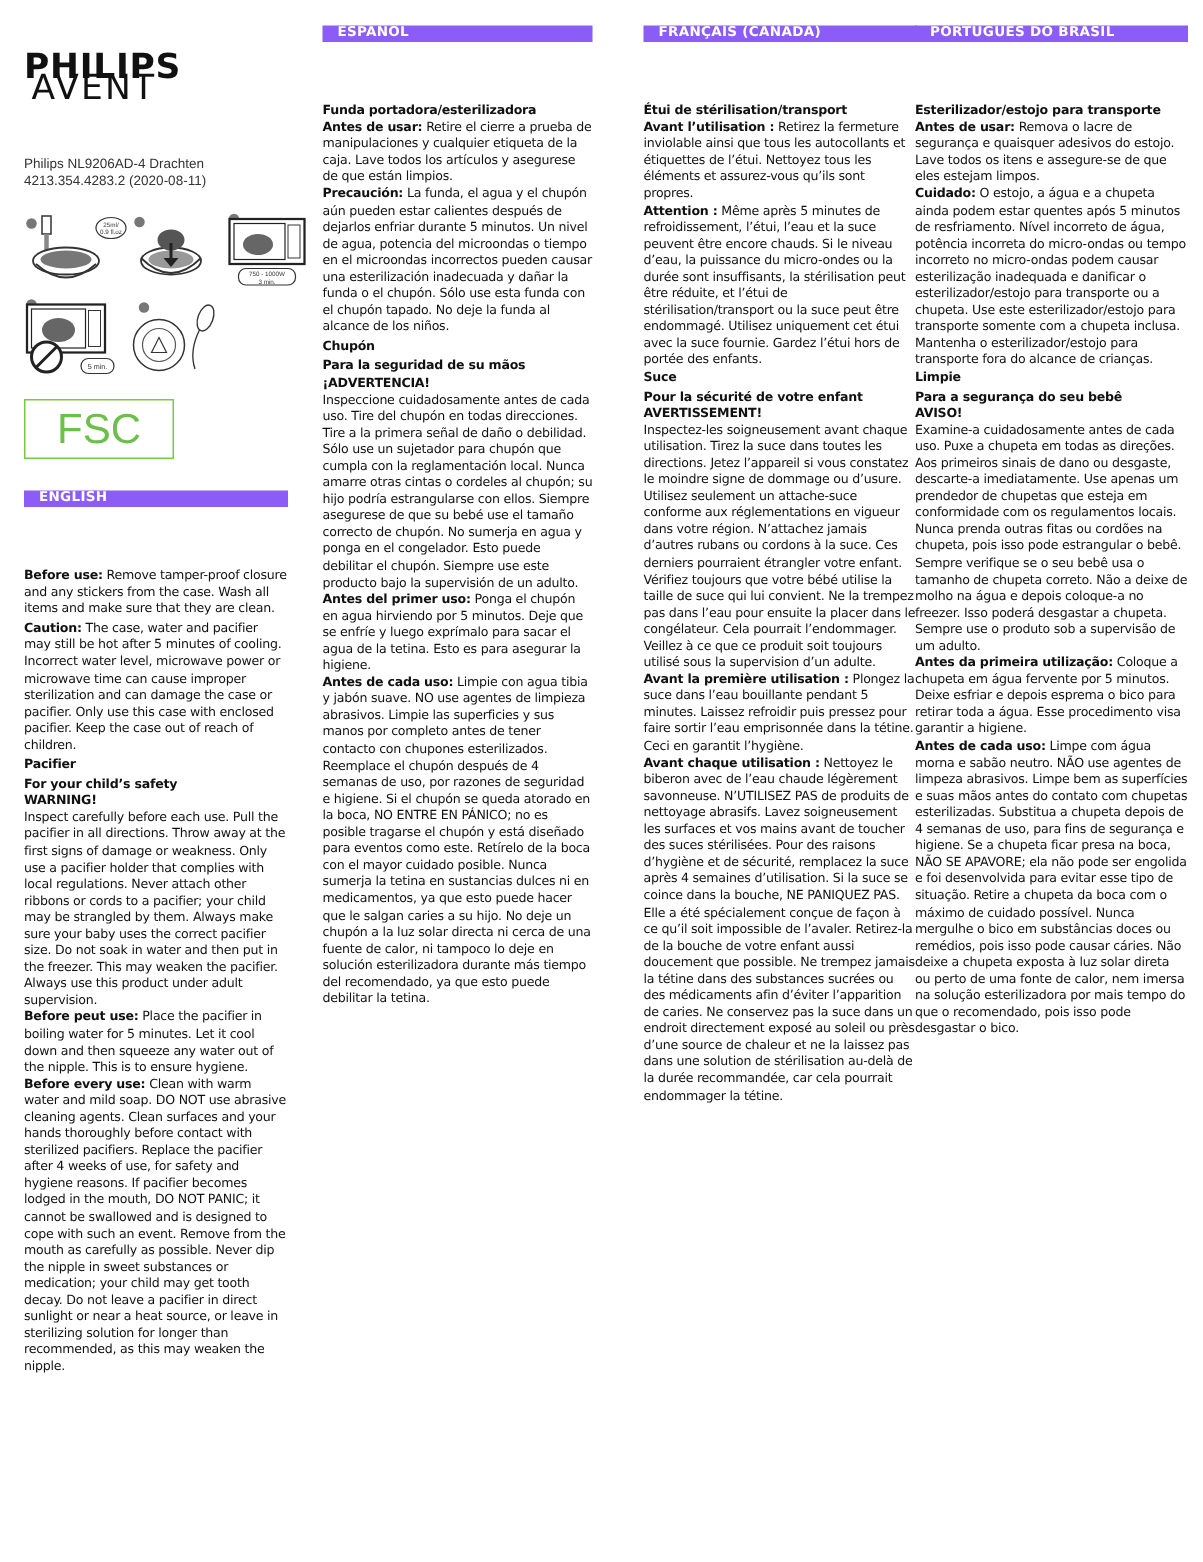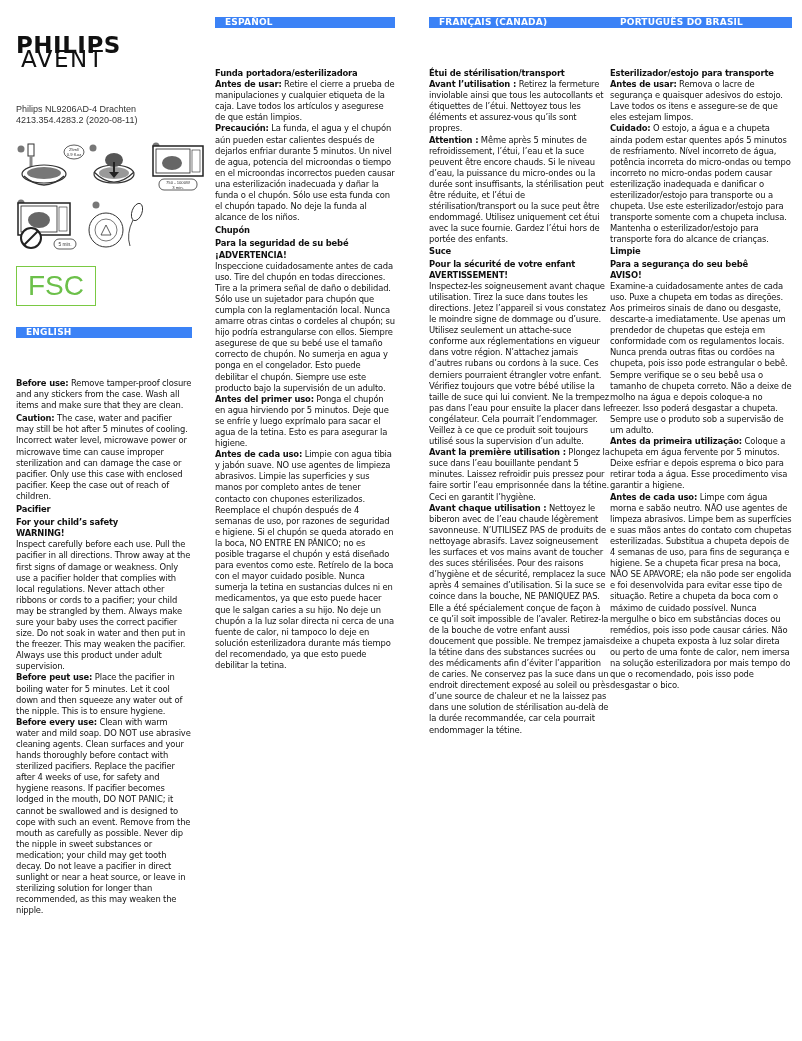--- a/index.html
+++ b/index.html
@@ -23,28 +23,28 @@
     position: absolute; left: 21px; top: 46px;
     font-family: "DejaVu Sans", sans-serif; font-weight: normal;
     font-size: 23px; letter-spacing: 1.5px; color: #111;
   }
   .meta {
     position: absolute; left: 16px; top: 104px;
     font-family: "Liberation Sans", sans-serif; font-size: 9px; line-height: 11px; color: #333;
   }
   .illus { position: absolute; }
   .fsc {
-    position: absolute; left: 16px; top: 266px; width: 80px; height: 40px;
+    position: absolute; left: 16px; top: 266px; width: 100px; height: 40px;
     border: 1.5px solid #7ac943; box-sizing: border-box;
     display: flex; align-items: center; justify-content: center;
     color: #6cc04a; font-family: "Liberation Sans", sans-serif; font-size: 28px; letter-spacing: 0px;
   }
 
   .lang-bar {
-    background: #3b82f6; color: #fff; font-weight: bold;
+    background: #8b5cf6; color: #fff; font-weight: bold;
     font-size: 9px; line-height: 11px; height: 11px; padding-left: 10px;
     letter-spacing: 0.2px;
     font-family: "DejaVu Sans", sans-serif;
     margin-bottom: 3px;
   }
   .text {
     font-family: "DejaVu Sans", sans-serif; font-size: 8.4px; line-height: 11.1px;
     letter-spacing: -0.15px;
     margin-top: 40px;
   }
@@ -128,21 +128,21 @@
   </div>
 </div>
 
 <div class="col col-es" style="top:17px;">
   <div class="lang-bar">ESPAÑOL</div>
   <div class="text">
     <p class="h">Funda portadora/esterilizadora</p>
     <p><b>Antes de usar:</b><span> Retire el cierre a prueba de manipulaciones y cualquier etiqueta de la caja. Lave todos los artículos y asegurese de que están limpios.</span></p>
     <p><b>Precaución:</b><span> La funda, el agua y el chupón aún pueden estar calientes después de dejarlos enfriar durante 5 minutos. Un nivel de agua, potencia del microondas o tiempo en el microondas incorrectos pueden causar una esterilización inadecuada y dañar la funda o el chupón. Sólo use esta funda con el chupón tapado. No deje la funda al alcance de los niños.</span></p>
     <p class="h gap">Chupón</p>
-    <p class="h gap">Para la seguridad de su bebé</p>
+    <p class="h gap">Para la seguridad de su mãos</p>
     <p class="h">¡ADVERTENCIA!</p>
     <p>Inspeccione cuidadosamente antes de cada uso. Tire del chupón en todas direcciones. Tire a la primera señal de daño o debilidad. Sólo use un sujetador para chupón que cumpla con la reglamentación local. Nunca amarre otras cintas o cordeles al chupón; su hijo podría estrangularse con ellos. Siempre asegurese de que su bebé use el tamaño correcto de chupón. No sumerja en agua y ponga en el congelador. Esto puede debilitar el chupón. Siempre use este producto bajo la supervisión de un adulto.</p>
     <p><b>Antes del primer uso:</b><span> Ponga el chupón en agua hirviendo por 5 minutos. Deje que se enfríe y luego exprímalo para sacar el agua de la tetina. Esto es para asegurar la higiene.</span></p>
     <p><b>Antes de cada uso:</b><span> Limpie con agua tibia y jabón suave. NO use agentes de limpieza abrasivos. Limpie las superficies y sus manos por completo antes de tener contacto con chupones esterilizados. Reemplace el chupón después de 4 semanas de uso, por razones de seguridad e higiene. Si el chupón se queda atorado en la boca, NO ENTRE EN PÁNICO; no es posible tragarse el chupón y está diseñado para eventos como este. Retírelo de la boca con el mayor cuidado posible. Nunca sumerja la tetina en sustancias dulces ni en medicamentos, ya que esto puede hacer que le salgan caries a su hijo. No deje un chupón a la luz solar directa ni cerca de una fuente de calor, ni tampoco lo deje en solución esterilizadora durante más tiempo del recomendado, ya que esto puede debilitar la tetina.</span></p>
   </div>
 </div>
 
 <div class="col col-fr" style="top:17px;">
   <div class="lang-bar">FRANÇAIS (CANADA)</div>
   <div class="text">

